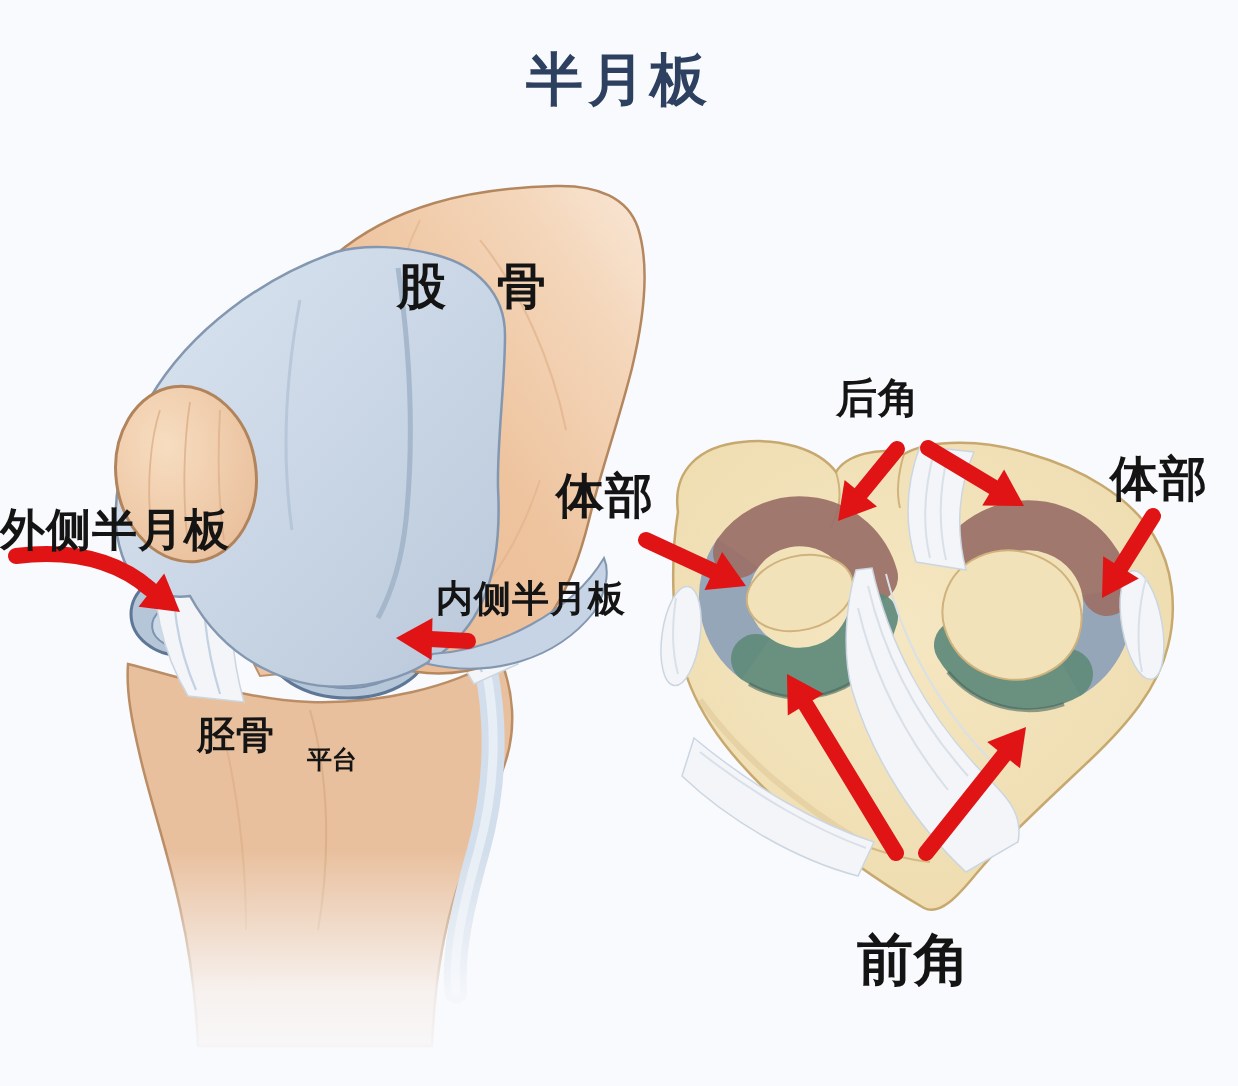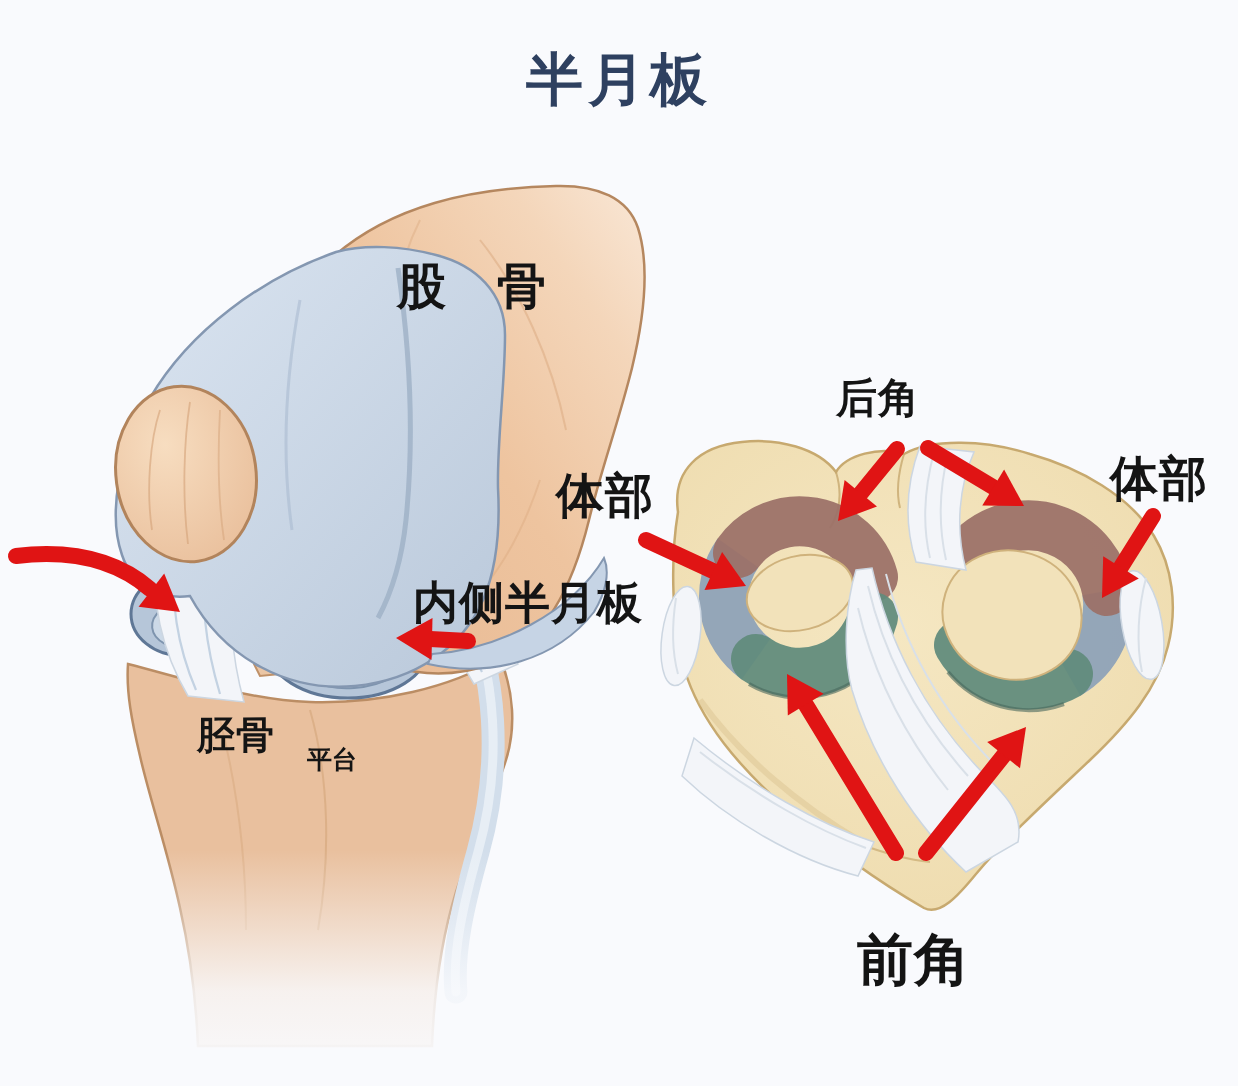--- a/index.html
+++ b/index.html
@@ -19,30 +19,30 @@
   html,body{margin:0;padding:0;}
   body{font-family:"Liberation Sans",sans-serif;background:#ffffff;}
   .canvas{
     position:relative;width:1238px;height:1086px;overflow:hidden;
     background:var(--background);
   }
   .canvas svg{position:absolute;left:0;top:0;}
   .lbl{
     position:absolute;font-weight:700;color:var(--label-text);
     line-height:1;white-space:nowrap;letter-spacing:1px;
-    font-family:Liberation Sans, sans-serif;
+    font-family:Liberation Serif, serif;
   }
   .title{
     position:absolute;left:50%;transform:translateX(-50%);top:42px;
     font-size:57px;font-weight:700;color:var(--title-text);letter-spacing:5px;
     white-space:nowrap;font-family:"Liberation Sans",sans-serif;
   }
   .femur-lbl{left:397px;top:262px;font-size:49px;}
   .lat-men-lbl{left:0px;top:508px;font-size:45px;}
-  .med-men-lbl{left:413px;top:580px;font-size:45px;}
+  .med-men-lbl{left:436px;top:580px;font-size:37px;}
   .tibia-lbl{left:197px;top:716px;font-size:38px;}
   .plateau-lbl{left:307px;top:747px;font-size:25px;letter-spacing:0;}
   .post-horn-lbl{left:836px;top:378px;font-size:41px;}
   .body-left-lbl{left:556px;top:472px;font-size:48px;}
   .body-right-lbl{left:1110px;top:455px;font-size:48px;}
   .ant-horn-lbl{left:857px;top:932px;font-size:56px;}
 
   .arrow-shaft{fill:none;stroke:var(--arrow-red);stroke-width:16;stroke-linecap:round;}
   .arrow-head{fill:var(--arrow-red);}
   .ring-seg{fill:none;stroke-width:50;stroke-opacity:.94;}
@@ -245,20 +245,21 @@
       <polygon class="arrow-head" points="787,674 823.6,693.8 787.8,715.6"></polygon>
     </g>
     <g>
       <path class="arrow-shaft" d="M 926 853 L 1004 755"></path>
       <polygon class="arrow-head" points="1026,727 1020,768.3 987.2,742.1"></polygon>
     </g>
   </svg>
 
   <div class="title">半月板</div>
   <div class="lbl femur-lbl">股　骨</div>
+  <div class="lbl lat-men-lbl">外侧半月板</div>
   <div class="lbl med-men-lbl">内侧半月板</div>
   <div class="lbl tibia-lbl">胫骨</div>
   <div class="lbl plateau-lbl">平台</div>
   <div class="lbl post-horn-lbl">后角</div>
   <div class="lbl body-left-lbl">体部</div>
   <div class="lbl body-right-lbl">体部</div>
   <div class="lbl ant-horn-lbl">前角</div>
 </div>
 
 </body></html>

